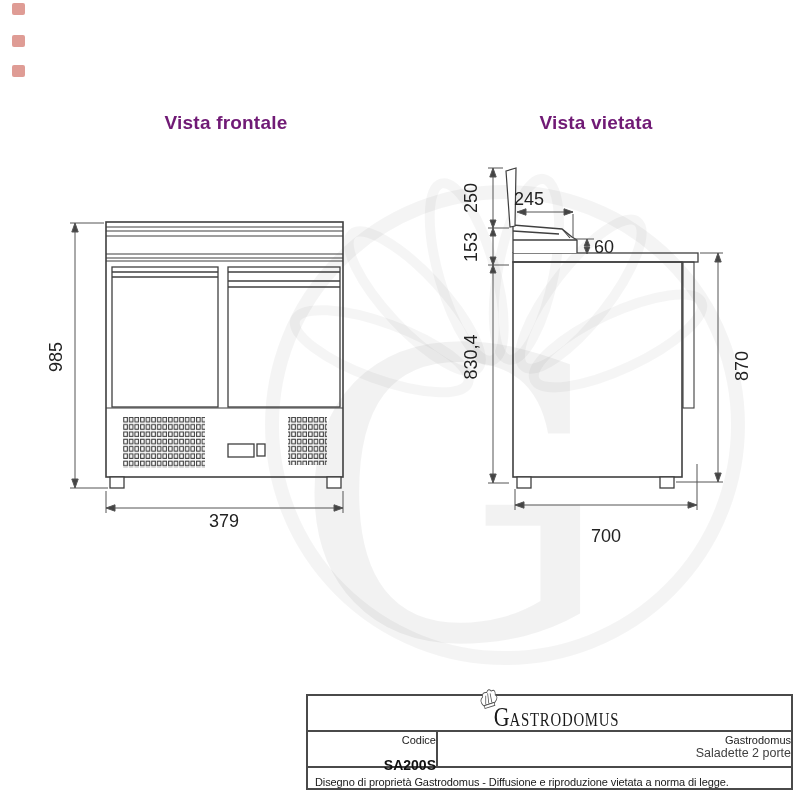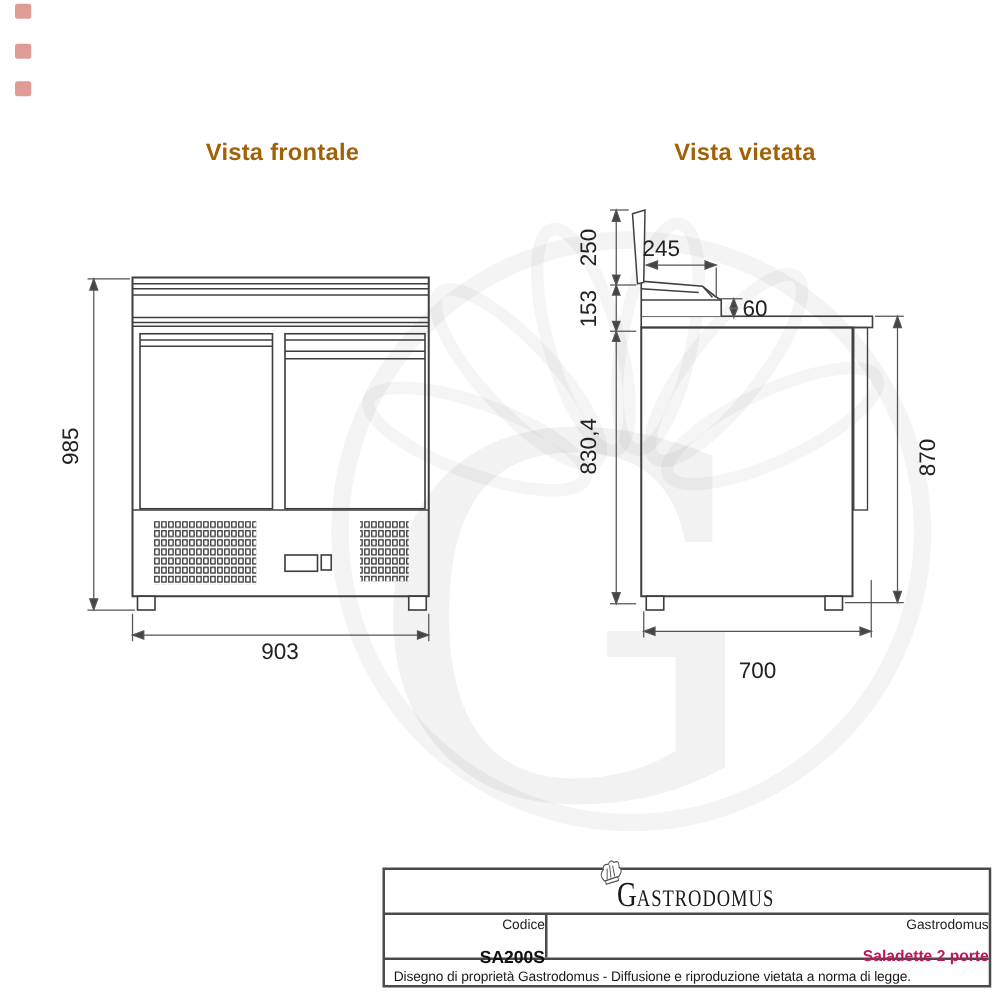--- a/index.html
+++ b/index.html
@@ -1,20 +1,20 @@
 <!DOCTYPE html>
 <html><head>
 <meta charset="utf-8">
 <style>
   html,body{margin:0;padding:0;background:#fff;}
   #canvas{position:relative;width:800px;height:800px;background:#ffffff;overflow:hidden;
           font-family:"Liberation Sans", sans-serif;color:#1c1c1c;}
   svg.overlay{position:absolute;left:0;top:0;}
   .view-title{position:absolute;transform:translate(-50%,-50%);font-size:19px;font-weight:bold;
-              color:#a16207;white-space:nowrap;letter-spacing:.2px;}
+              color:#701a75;white-space:nowrap;letter-spacing:.2px;}
   .dim{position:absolute;transform:translate(-50%,-50%);font-size:18px;color:#222;
        white-space:nowrap;line-height:1;}
   .dim.vert{transform:translate(-50%,-50%) rotate(-90deg);}
   .corner-mark{position:absolute;left:12px;width:13px;height:12px;background:#c0392b;
                opacity:.5;border-radius:2px;}
   
   #titleblock{position:absolute;left:306px;top:694px;width:487px;height:96px;
               border:2px solid #4a4a4a;box-sizing:border-box;background:#fff;}
   .tb-logo-row{height:36px;border-bottom:2px solid #4a4a4a;box-sizing:border-box;
                display:flex;align-items:flex-end;justify-content:center;padding-bottom:2px;}
@@ -22,21 +22,21 @@
   .brand-hat{margin-right:-7px;margin-bottom:13px;}
   .brand-initial{font-family:"Liberation Serif", serif;font-size:28px;line-height:.8;color:#1a1a1a;}
   .brand-rest{font-family:"Liberation Serif", serif;font-size:19px;line-height:.9;color:#1a1a1a;
               letter-spacing:1px;}
   .tb-fields{height:36px;border-bottom:2px solid #4a4a4a;box-sizing:border-box;display:flex;}
   .tb-cell{box-sizing:border-box;padding:2px 0 12px 7px;text-align:right;}
   .tb-cell.code{width:130px;border-right:2px solid #4a4a4a;}
   .tb-cell.desc{flex:1;}
   .tb-label{font-size:11px;color:#222;}
   .tb-value-code{font-size:14px;font-weight:bold;color:#111;margin-top:11px;}
-  .tb-value-desc{font-size:12.5px;color:#be185d;margin-top:12px;font-weight:bold;}
+  .tb-value-desc{font-size:12.5px;color:#404040;margin-top:0;}
   .tb-disclaimer{height:28px;display:flex;align-items:center;padding-left:7px;
                  font-size:11px;letter-spacing:-.1px;color:#1a1a1a;white-space:nowrap;}
 </style>
 </head>
 <body>
 
 <div id="canvas">
 
   <svg class="overlay" width="800" height="800" viewBox="0 0 800 800">
     <defs>
@@ -171,21 +171,21 @@
   </svg>
 
   <div class="corner-mark" style="top:3px"></div>
   <div class="corner-mark" style="top:35px"></div>
   <div class="corner-mark" style="top:65px"></div>
 
   <div class="view-title" style="left:226px;top:123px">Vista frontale</div>
   <div class="view-title" style="left:596px;top:123px">Vista vietata</div>
 
   <div class="dim vert" style="left:56px;top:357px">985</div>
-  <div class="dim" style="left:224px;top:521px">903</div>
+  <div class="dim" style="left:224px;top:521px">379</div>
   <div class="dim vert" style="left:471px;top:198px">250</div>
   <div class="dim vert" style="left:471px;top:247px">153</div>
   <div class="dim" style="left:529px;top:199px">245</div>
   <div class="dim" style="left:604px;top:247px">60</div>
   <div class="dim vert" style="left:471px;top:357px">830,4</div>
   <div class="dim vert" style="left:742px;top:366px">870</div>
   <div class="dim" style="left:606px;top:536px">700</div>
 
   <div id="titleblock">
     <div class="tb-logo-row">

